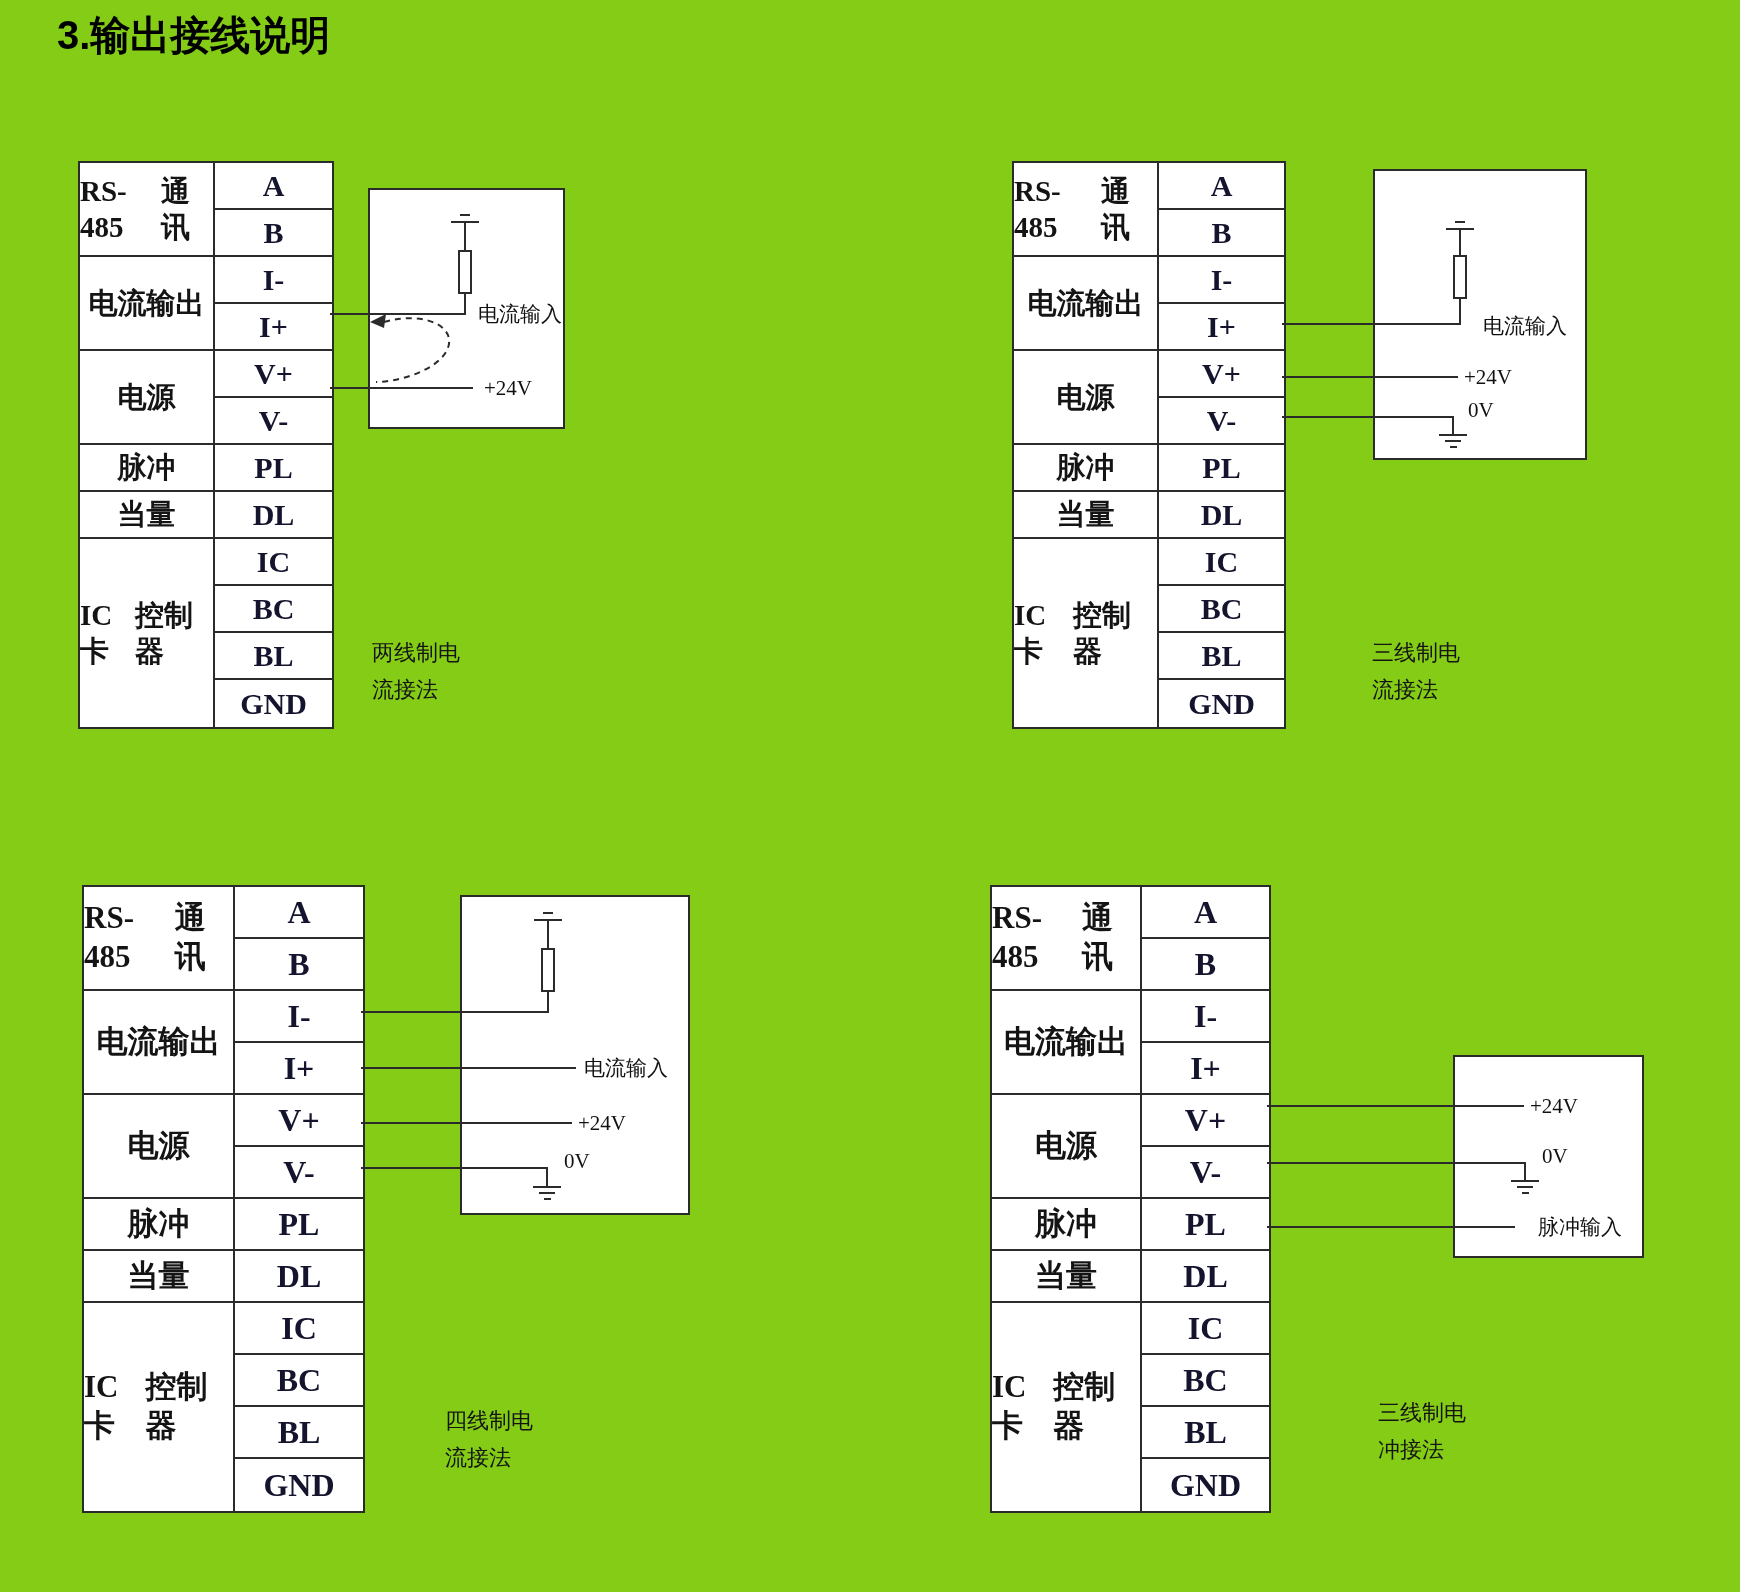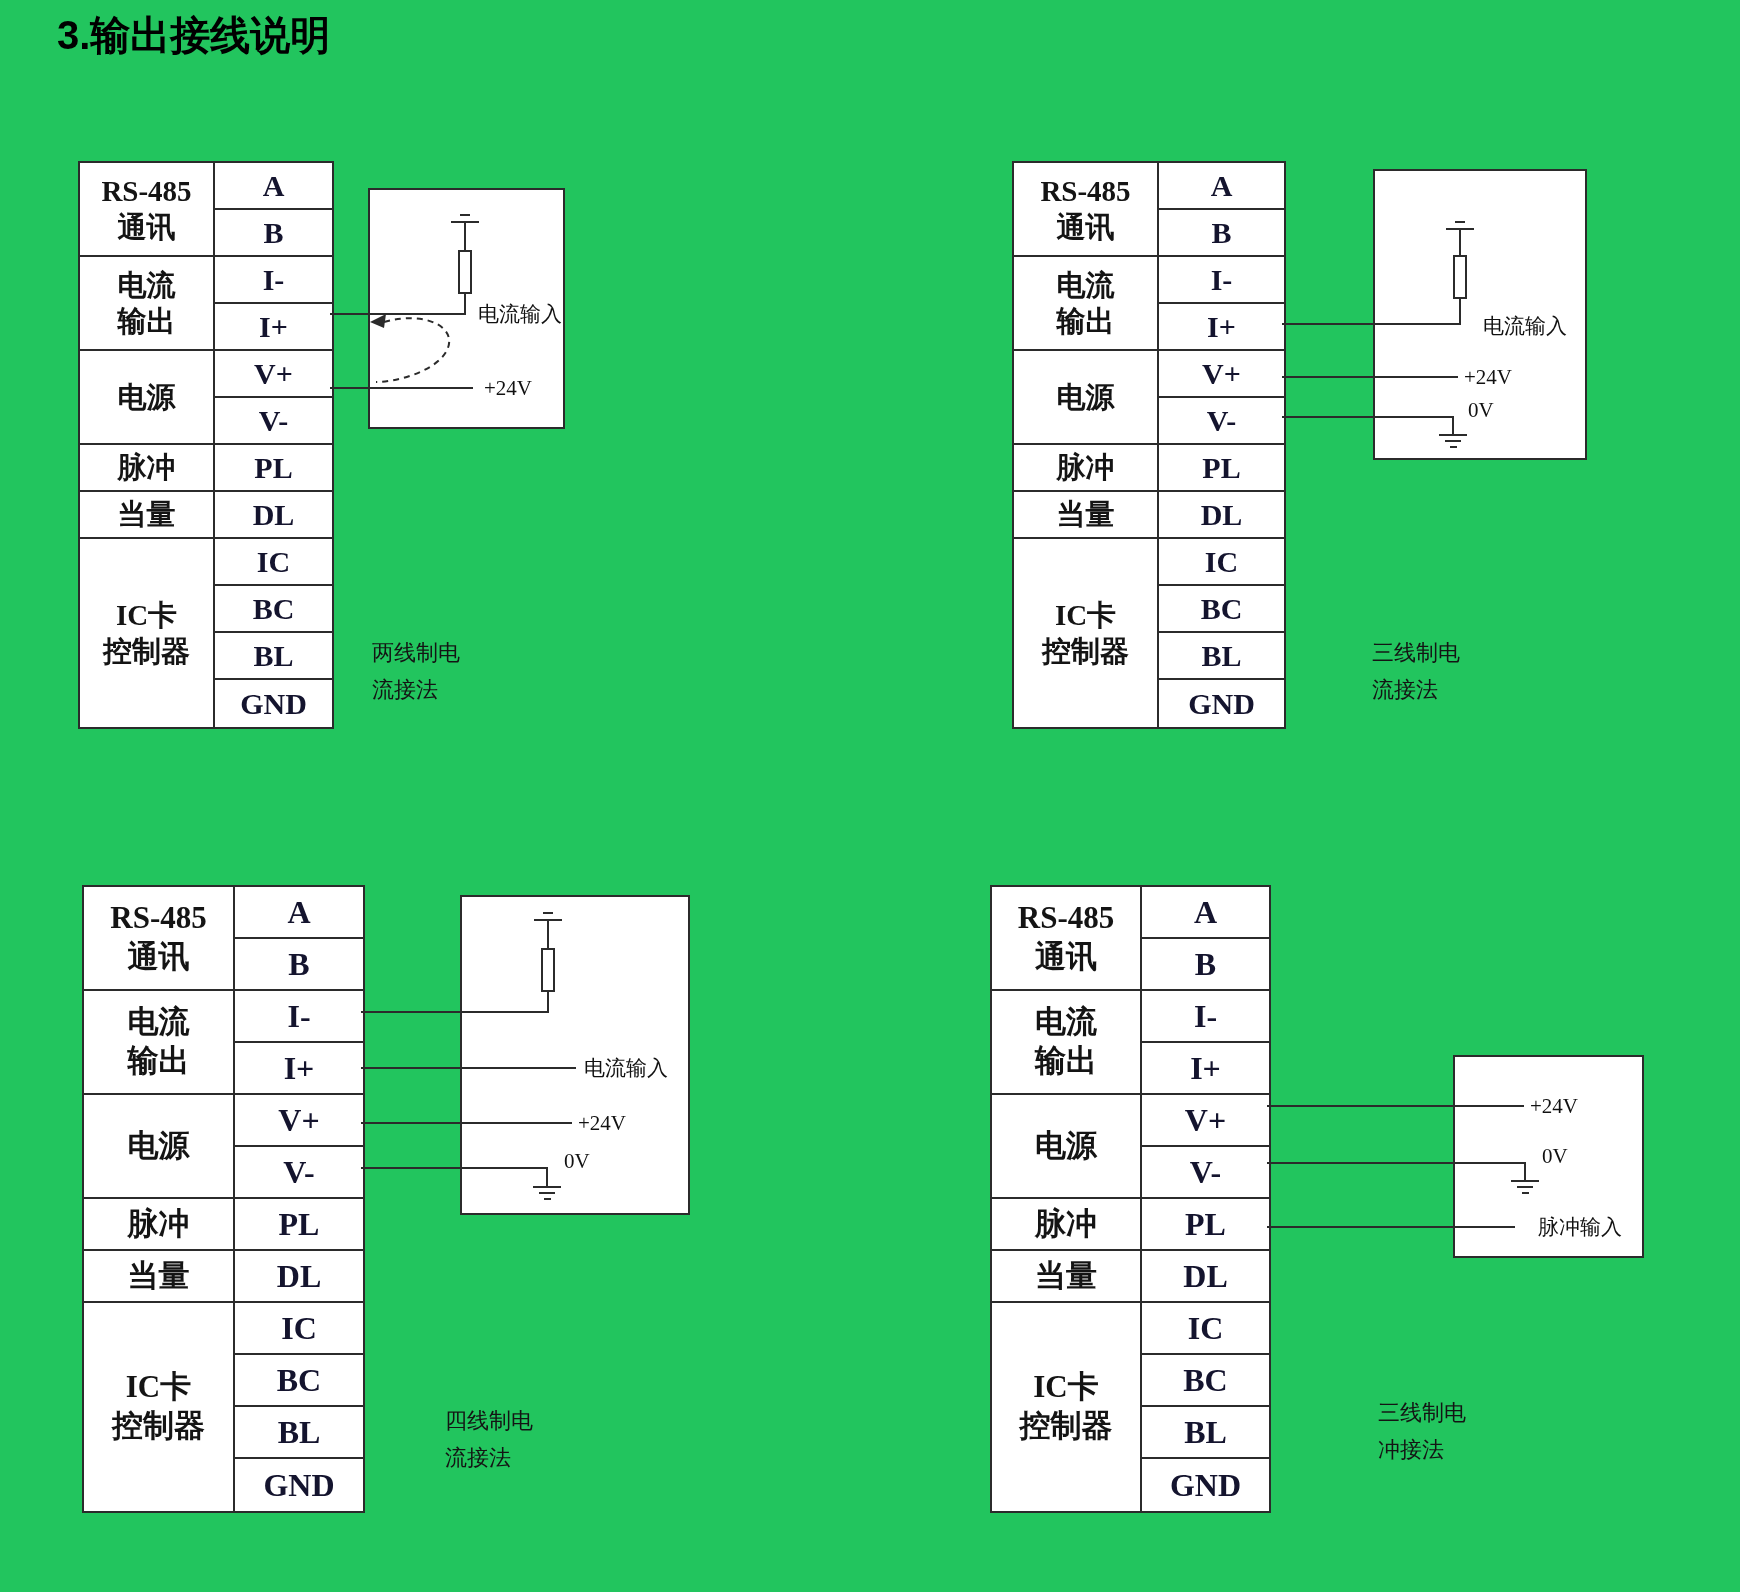--- a/index.html
+++ b/index.html
@@ -1,30 +1,30 @@
 <!DOCTYPE html>
 <html><head>
 <meta charset="utf-8">
 <style>
   html,body{margin:0;padding:0;background:#fff;}
-  #page{position:relative;width:1740px;height:1592px;background:#22c55e;overflow:hidden;
+  #page{position:relative;width:1740px;height:1592px;background:#84cc16;overflow:hidden;
         font-family:"Liberation Sans",sans-serif;color:#111;}
 
   .doc-title{position:absolute;left:57px;top:8px;font-size:40px;font-weight:700;color:#000;}
   .sec-heading{position:absolute;font-size:33px;font-weight:400;color:#000;}
 
   
   .term-table{position:absolute;display:grid;border:2px solid #2b2b2b;background:#fff;
               grid-template-columns:var(--c1) var(--c2);grid-template-rows:repeat(12,var(--rh));}
   .tbl-a{left:78px;top:161px;--c1:135px;--c2:117px;--rh:47px;--fg:29px;--ft:30px;}
   .tbl-b{left:1012px;top:161px;--c1:145px;--c2:125px;--rh:47px;--fg:29px;--ft:30px;}
   .tbl-c{left:82px;top:885px;--c1:151px;--c2:128px;--rh:52px;--fg:31px;--ft:32px;}
   .tbl-d{left:990px;top:885px;--c1:150px;--c2:127px;--rh:52px;--fg:31px;--ft:32px;}
   .gcell{border-right:2px solid #2b2b2b;border-bottom:2px solid #2b2b2b;
-         display:flex;flex-direction:column;align-items:center;justify-content:center;
+         display:flex;align-items:center;justify-content:center;
          font-family:"Liberation Serif",serif;font-weight:700;font-size:var(--fg);
          line-height:1.25;color:#141414;}
   .tcell{border-bottom:2px solid #2b2b2b;display:flex;align-items:center;justify-content:center;
          font-family:"Liberation Serif",serif;font-weight:700;font-size:var(--ft);color:#14142e;}
   .gcell.last,.tcell.last{border-bottom:none;}
 
   
   .dbox{position:absolute;border:2px solid #2b2b2b;background:#fff;}
   .wire-h{position:absolute;height:2px;background:#2b2b2b;}
   .wire-v{position:absolute;width:2px;background:#2b2b2b;}

